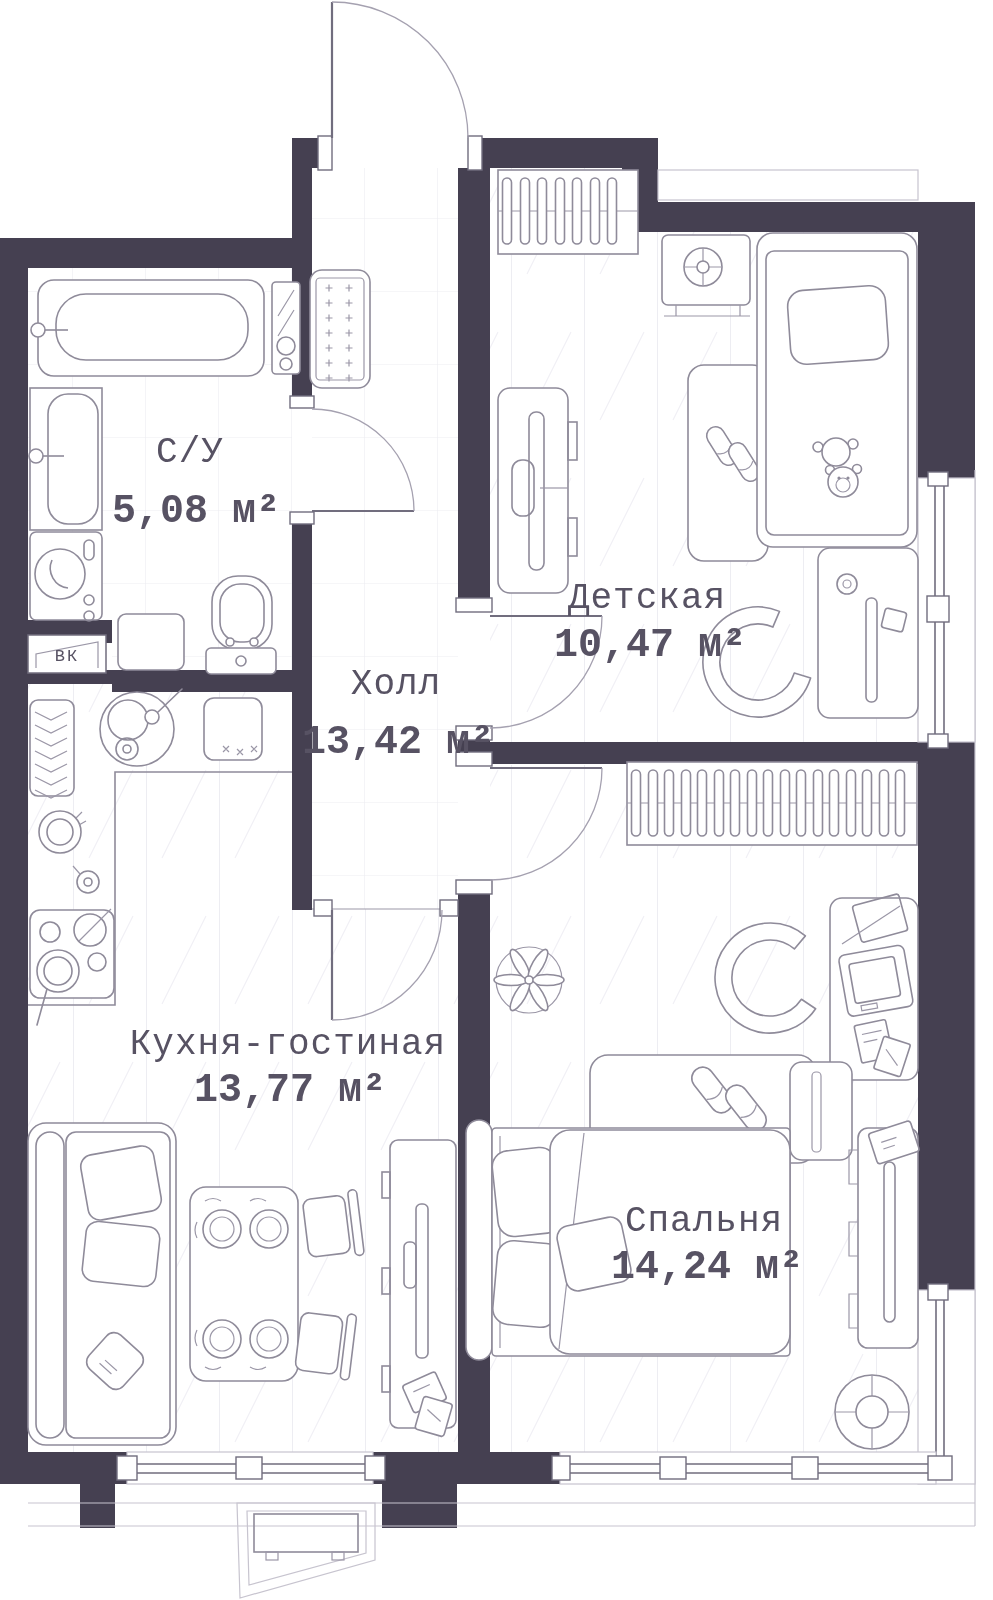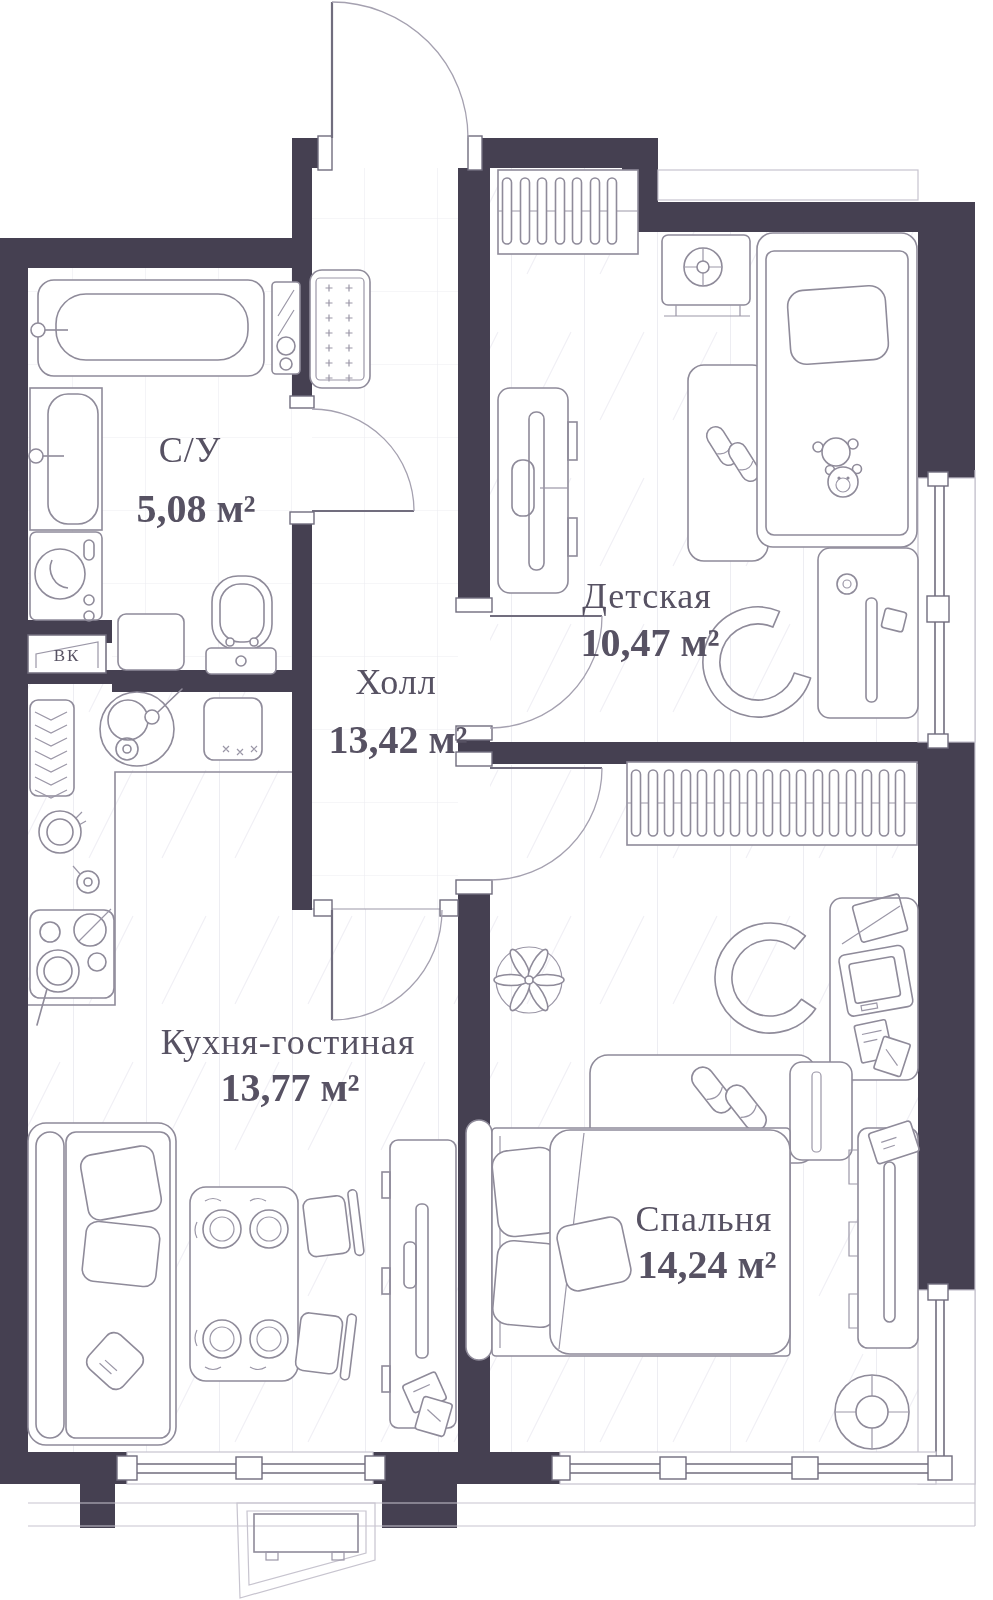--- a/index.html
+++ b/index.html
@@ -1,17 +1,17 @@
 <!DOCTYPE html>
 <html><head>
 <meta charset="utf-8">
 <style>
   html,body{margin:0;padding:0;background:#ffffff;}
   .plan-wrap{width:993px;height:1600px;position:relative;background:#fff;
-             font-family:Liberation Serif, serif;}
+             font-family:Liberation Mono, monospace;}
   svg{display:block;}
   .wall{fill:#454051;stroke:none;}
   .lnw{fill:#ffffff;stroke:#8f8b9a;stroke-width:1.6;}
   .ln{fill:none;stroke:#8f8b9a;stroke-width:1.6;}
   .ln2{fill:none;stroke:#9b97a7;stroke-width:1.2;}
   .jamb{fill:#ffffff;stroke:#716d7e;stroke-width:1.4;}
   .glz{fill:none;stroke:#716d7e;stroke-width:1.6;}
   .leaf{fill:none;stroke:#716d7e;stroke-width:2.2;}
   .arc{fill:none;stroke:#a5a1b0;stroke-width:1.3;}
   .thin{fill:none;stroke:#c7c4cf;stroke-width:1.2;}

